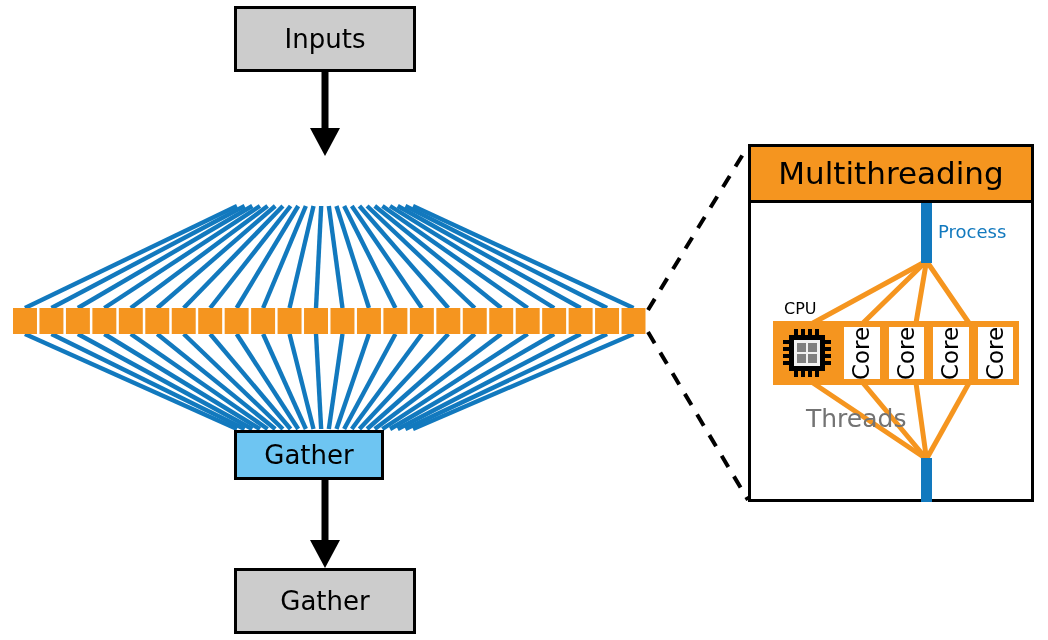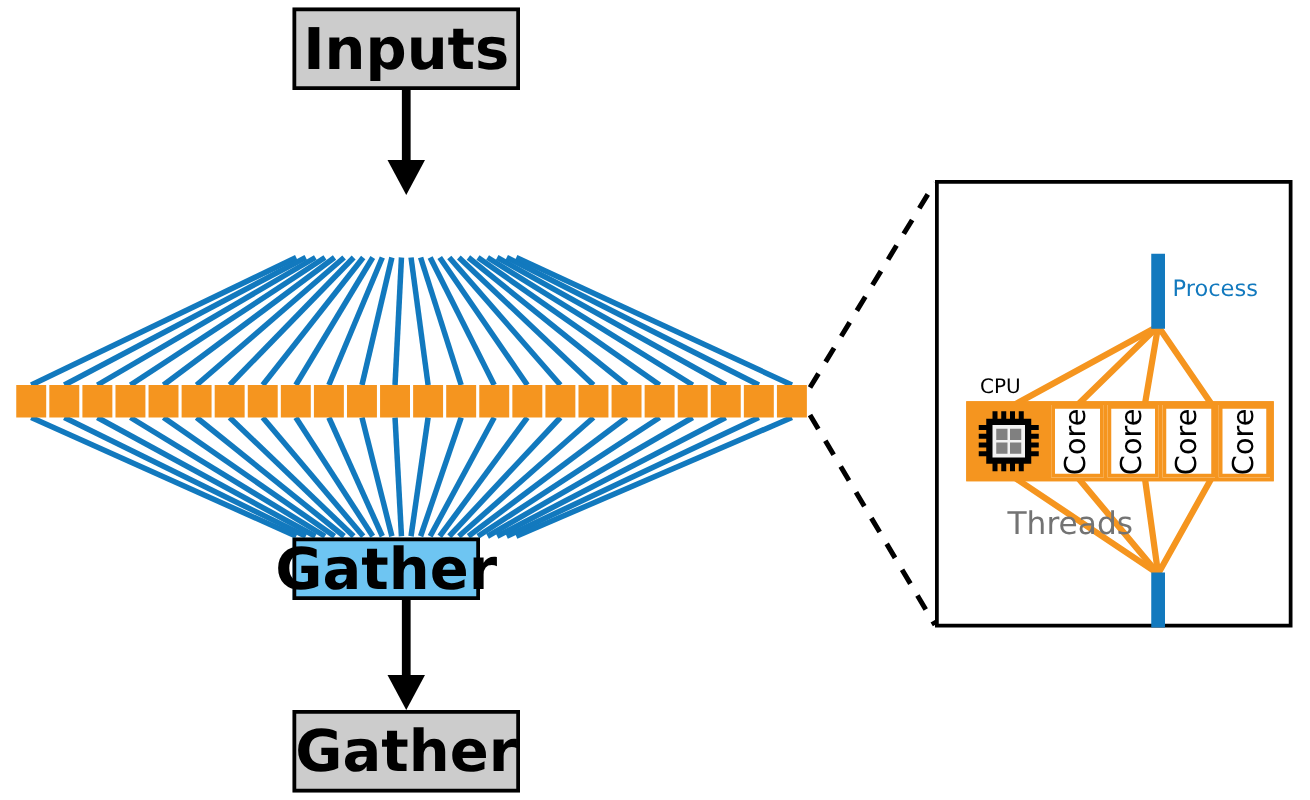--- a/index.html
+++ b/index.html
@@ -12,21 +12,21 @@
 
   
   .box{
     position:absolute;box-sizing:border-box;
     border:3px solid #000000;
     display:flex;align-items:center;justify-content:center;
     color:#000000;line-height:1;
   }
   .box-gray{background:#cccccc;}
   .box-blue{background:#6ec5f2;}
-  .box-label{font-size:46px;letter-spacing:0px;font-weight:bold;}
+  .box-label{font-size:26px;letter-spacing:0px;}
 
   #box-inputs {left:234px;top:6px;  width:182px;height:66px;}
   #box-scatter{left:234px;top:155px;width:182px;height:50px;}
   #box-gather {left:234px;top:430px;width:150px;height:50px;}
   #box-outputs{left:234px;top:568px;width:182px;height:66px;}
 
   
   #panel{
     position:absolute;left:748px;top:144px;width:286px;height:358px;
     box-sizing:border-box;border:3px solid #000000;background:#ffffff;
@@ -180,20 +180,23 @@
   <div class="box box-blue" id="box-gather">
     <span class="box-label">Gather</span>
   </div>
 
   <div class="box box-gray" id="box-outputs">
     <span class="box-label">Gather</span>
   </div>
 
   <div id="panel">
 
+    <div id="panel-header">
+      <span id="panel-title">Multithreading</span>
+    </div>
 
     <div id="panel-body">
 
       <svg class="svg-layer" style="width:286px;height:299px;" viewBox="0 0 286 299">
         <g stroke="#f5951f" stroke-width="5" fill="none" stroke-linecap="round">
 
           <line x1="175.5" y1="58" x2="62" y2="120"></line>
           <line x1="175.5" y1="58" x2="112" y2="120"></line>
           <line x1="175.5" y1="58" x2="165" y2="120"></line>
           <line x1="175.5" y1="58" x2="218" y2="120"></line>

